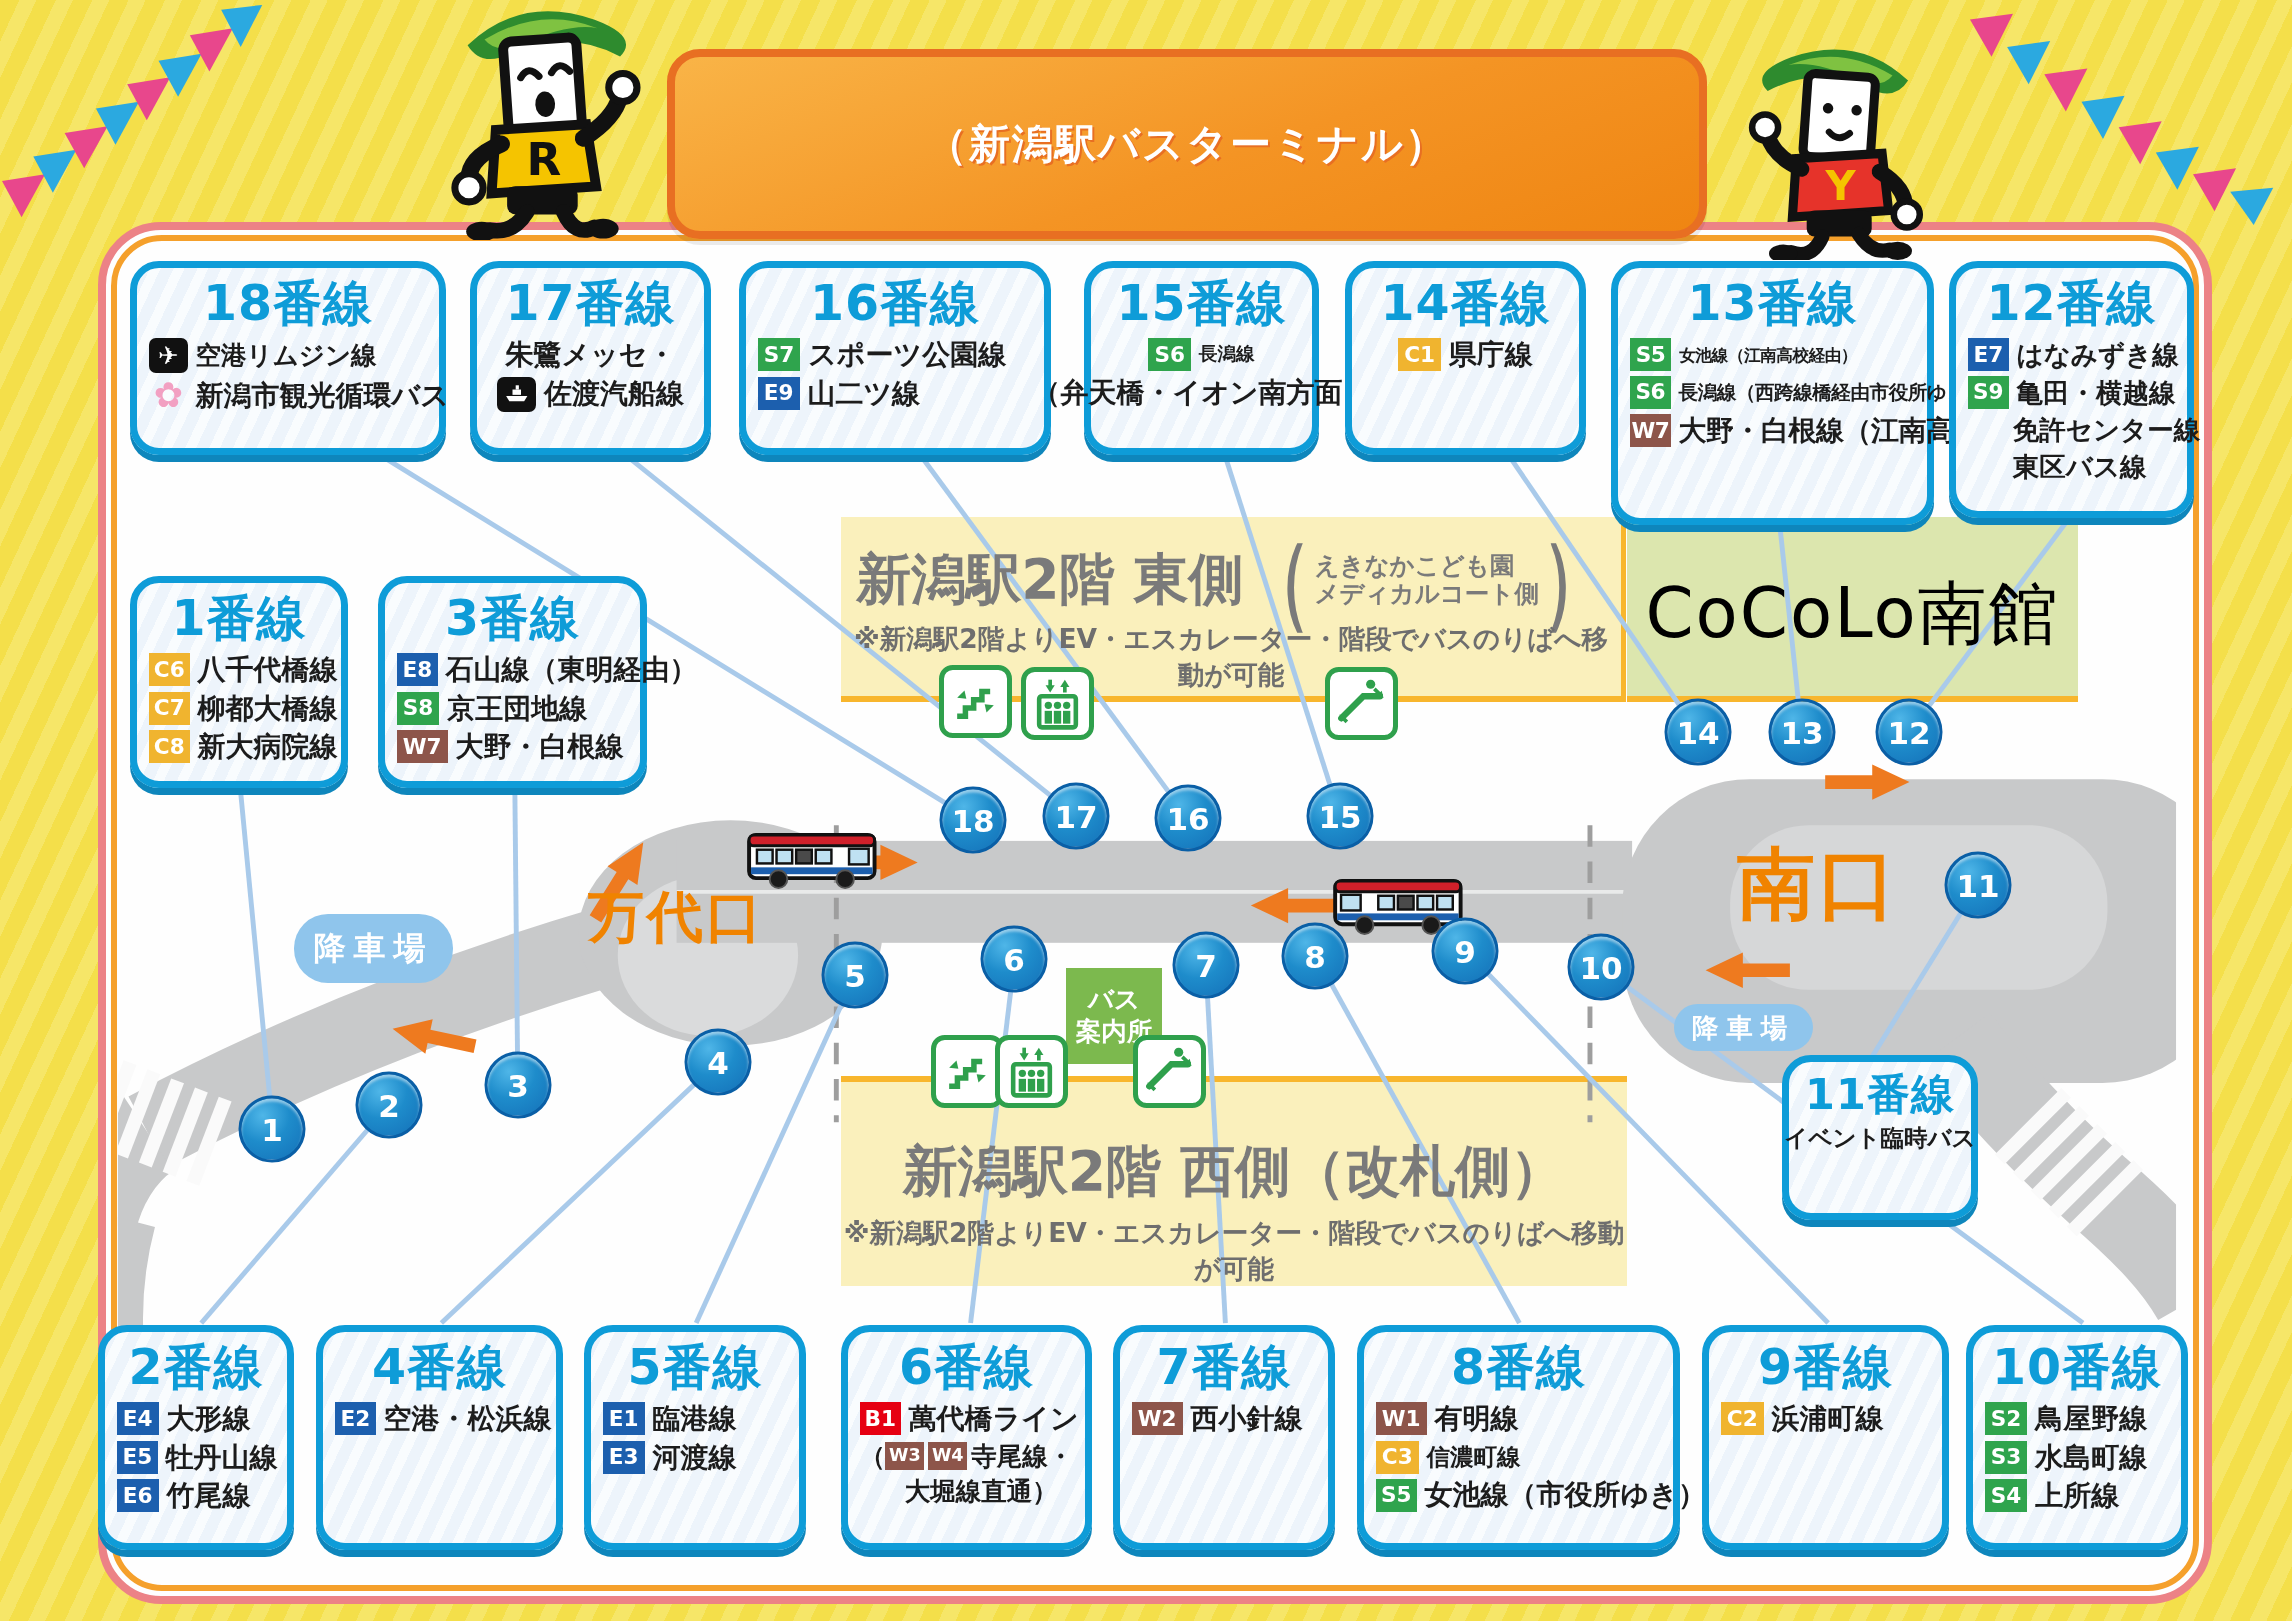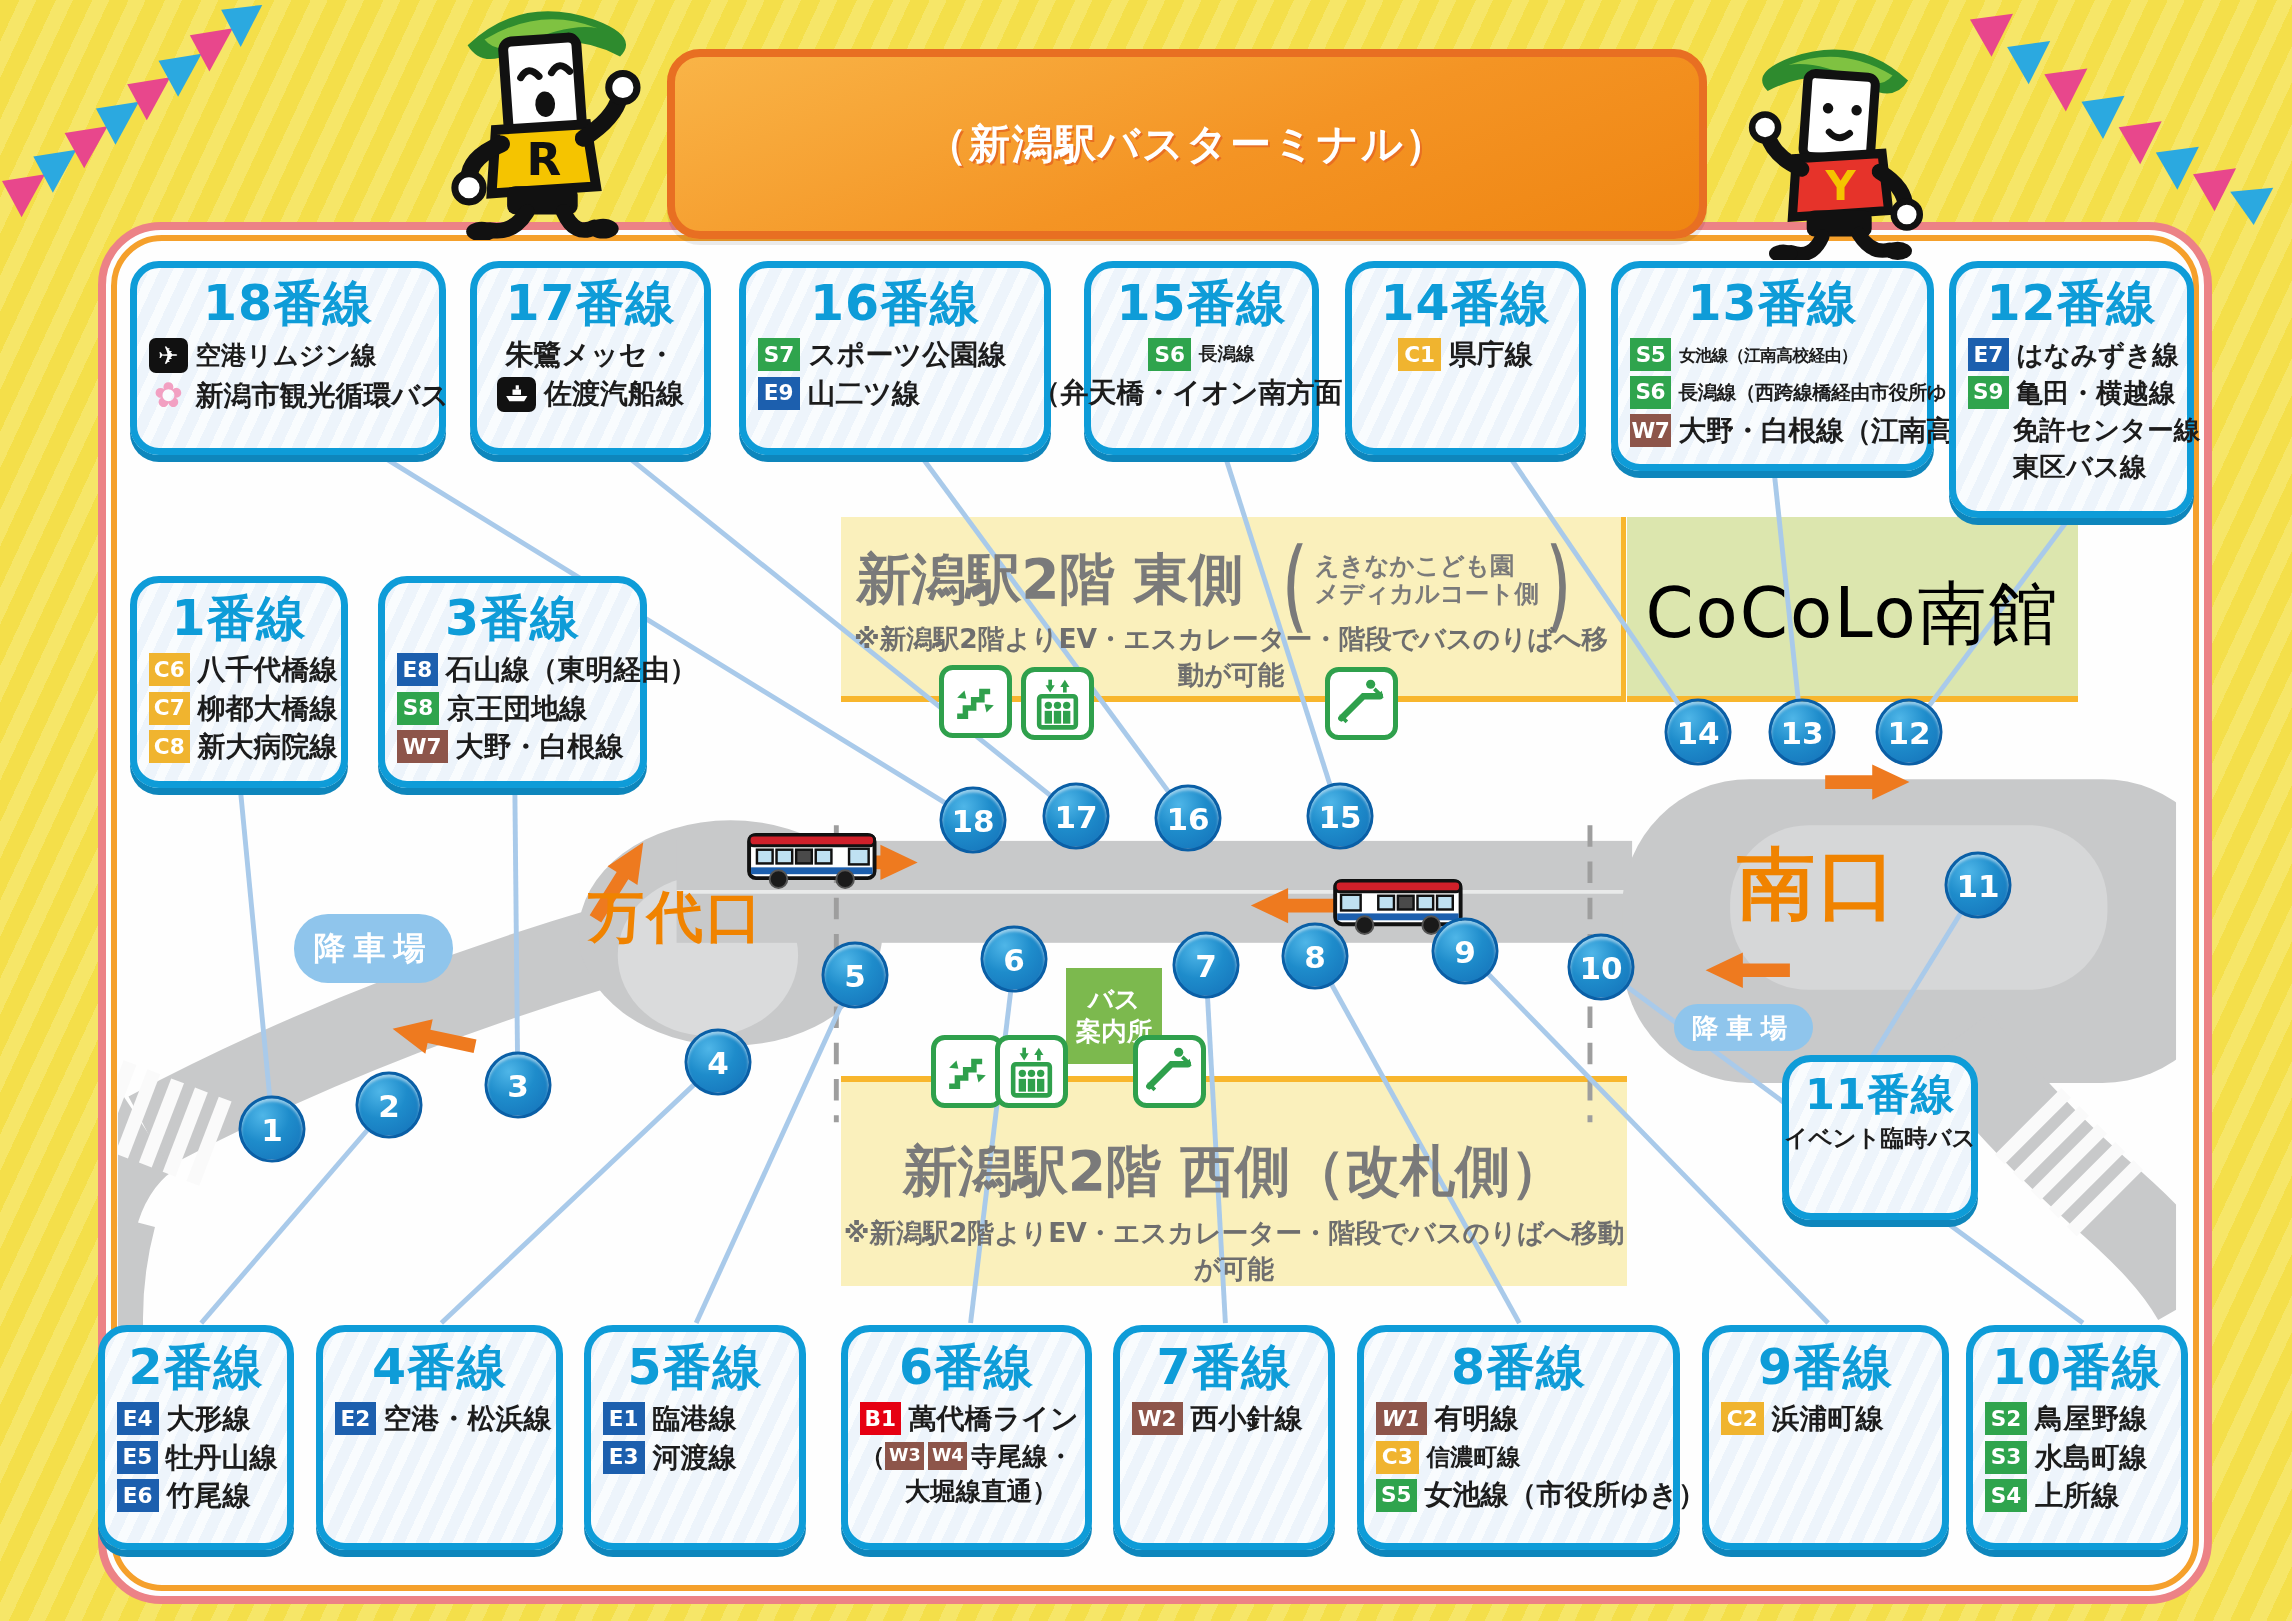--- a/index.html
+++ b/index.html
@@ -430,21 +430,21 @@
       <span>（弁天橋・イオン南方面）</span>
     </div>
 </div>
 <div class="pbox" style="left:1345px;top:261px;width:241px;height:194px;">
   <h3>14番線</h3>
   <div class="route center">
       <span class="badge" style="background: rgb(240, 180, 47);">C1</span>
       <span>県庁線</span>
     </div>
 </div>
-<div class="pbox p13" style="left:1611px;top:261px;width:323px;height:210px;">
+<div class="pbox p13" style="left:1611px;top:261px;width:323px;height:264px;">
   <h3>13番線</h3>
   <div class="route">
       <span class="badge" style="background: rgb(47, 164, 77);">S5</span>
       <span>女池線（江南高校経由）</span>
     </div>
   <div class="route">
       <span class="badge" style="background: rgb(47, 164, 77);">S6</span>
       <span>長潟線（西跨線橋経由市役所ゆき）</span>
     </div>
   <div class="route">
@@ -560,21 +560,21 @@
 <div class="pbox" style="left:1113px;top:1325px;width:222px;height:225px;">
   <h3>7番線</h3>
   <div class="route">
       <span class="badge" style="background: rgb(141, 85, 74);">W2</span>
       <span>西小針線</span>
     </div>
 </div>
 <div class="pbox p8" style="left:1357px;top:1325px;width:323px;height:225px;">
   <h3>8番線</h3>
   <div class="route">
-      <span class="badge" style="background: rgb(141, 85, 74); font-style: italic;">W1</span>
+      <span class="badge" style="background: rgb(141, 85, 74);">W1</span>
       <span>有明線</span>
     </div>
   <div class="route">
       <span class="badge" style="background: rgb(240, 180, 47);">C3</span>
       <span>信濃町線</span>
     </div>
   <div class="route">
       <span class="badge" style="background: rgb(47, 164, 77);">S5</span>
       <span>女池線（市役所ゆき）</span>
     </div>

